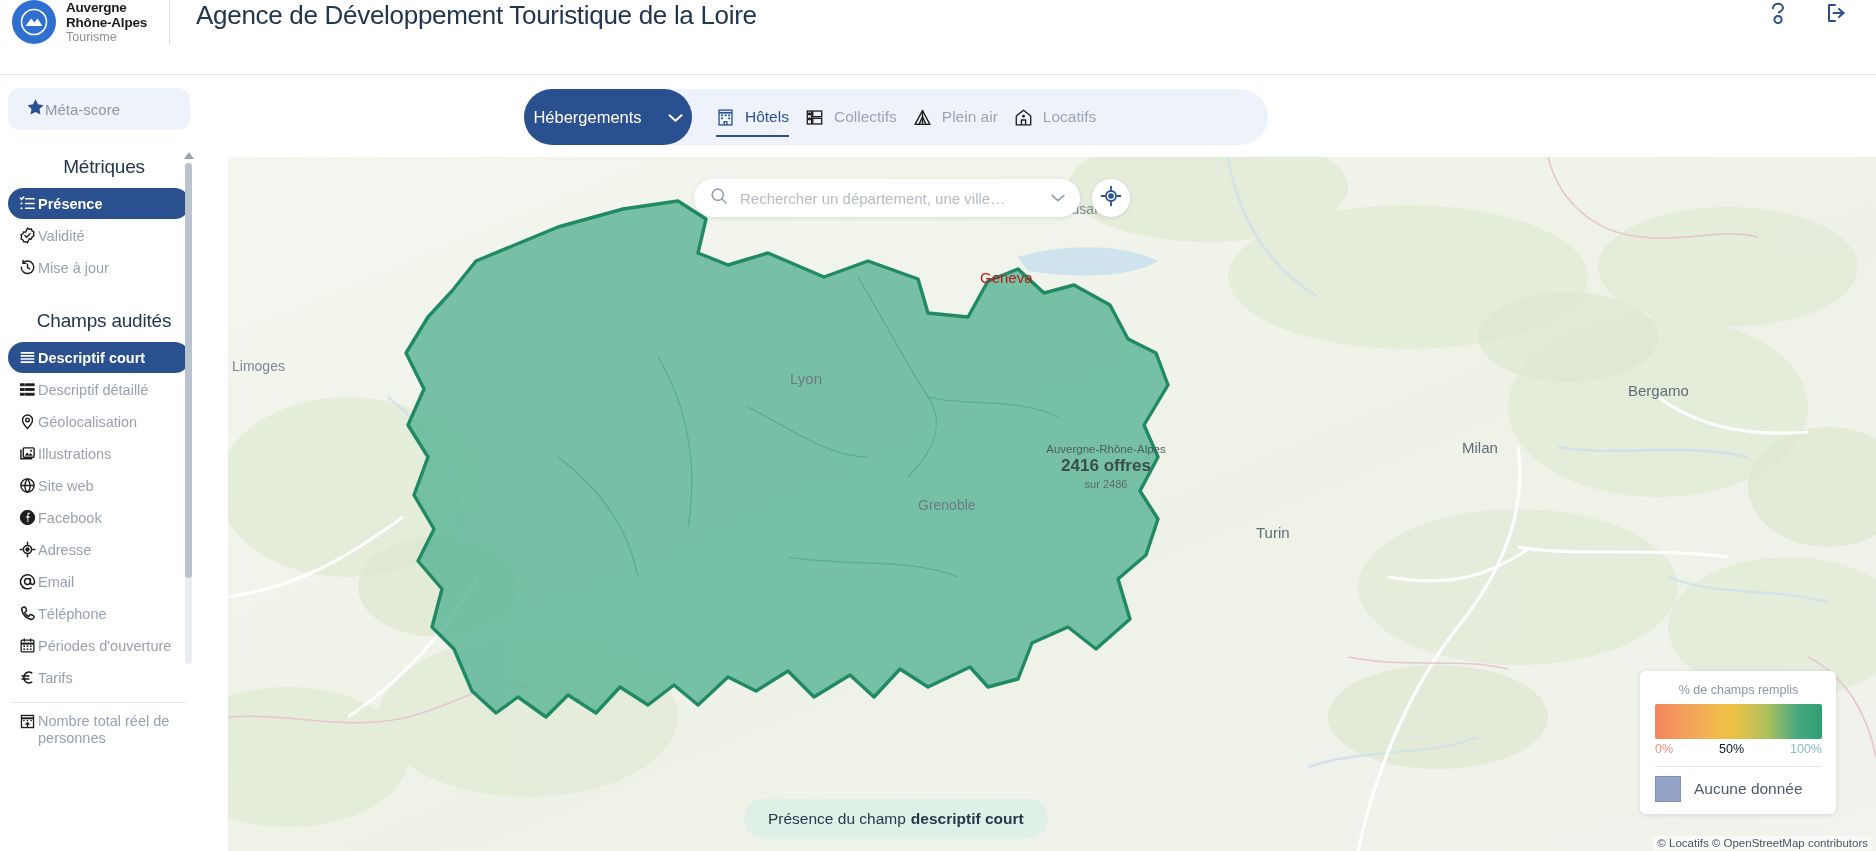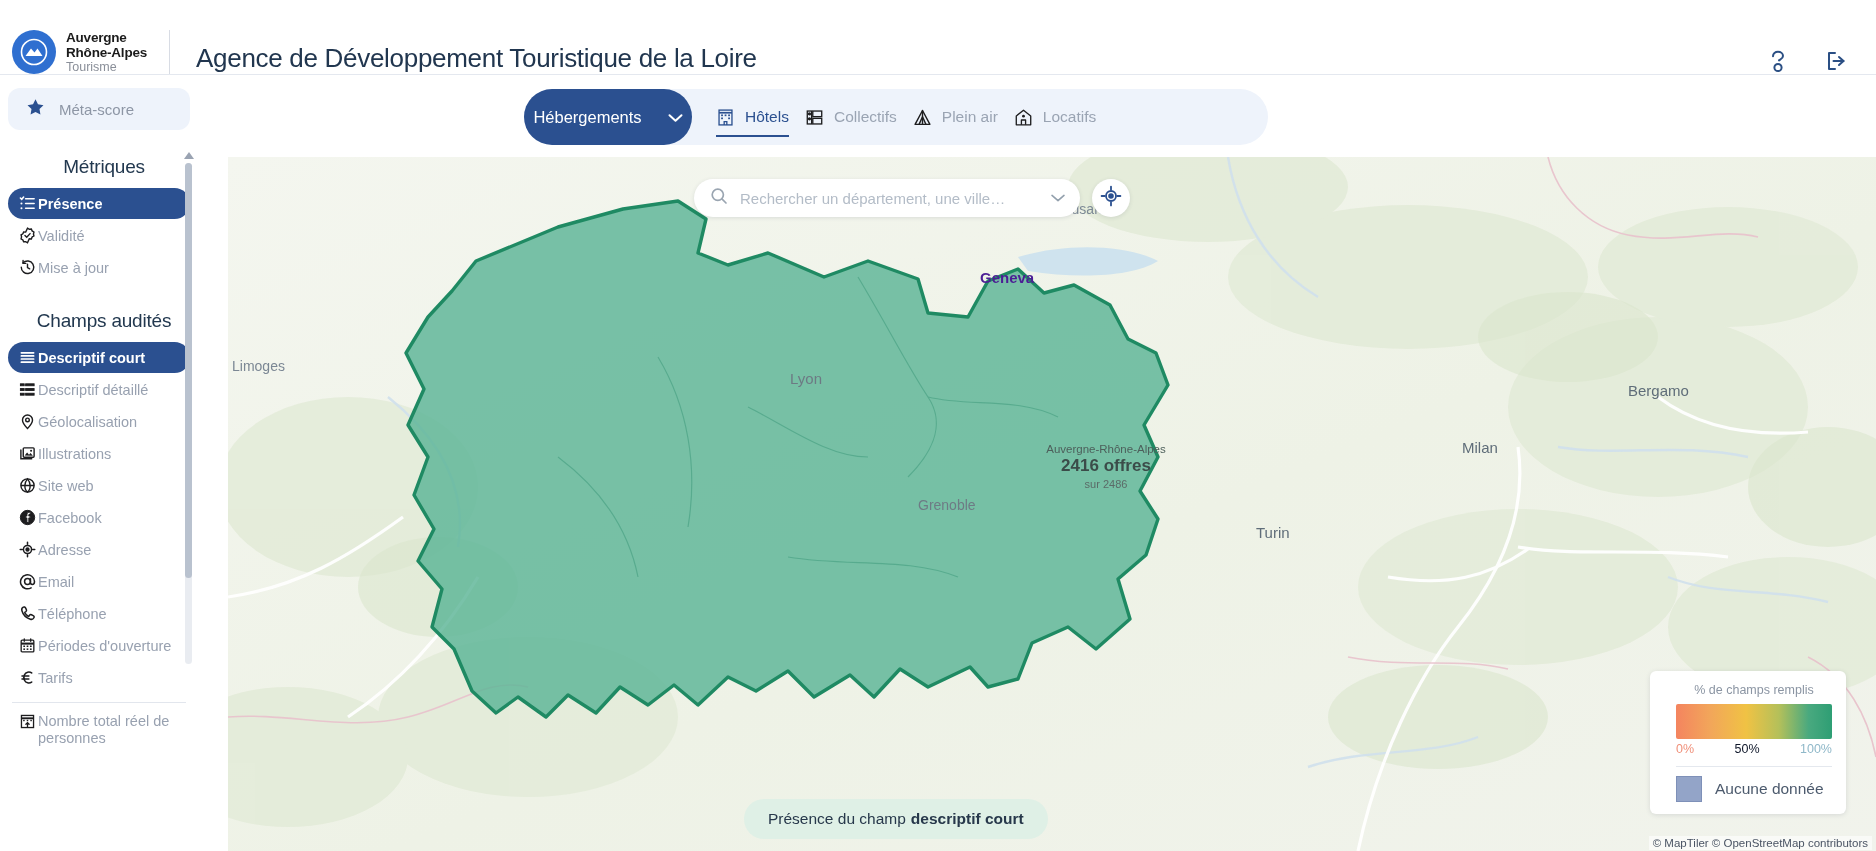--- a/index.html
+++ b/index.html
@@ -10,21 +10,21 @@
     background: #ffffff;
     color: #2c3e56;
   }
 
   
   .header {
     position: absolute; top: 0; left: 0;
     width: 1876px; height: 75px;
     background: #ffffff;
     border-bottom: 1px solid #e4e8ef;
-    display: flex; align-items: flex-end;
+    display: flex; align-items: flex-start;
     z-index: 40;
   }
   .brand { display: flex; align-items: center; padding-left: 12px; }
   .brand-logo {
     width: 44px; height: 44px; border-radius: 50%;
     background: #2f6fd0;
     display: flex; align-items: center; justify-content: center;
     flex: none;
   }
   .brand-text { margin-left: 10px; line-height: 1.12; }
@@ -48,21 +48,21 @@
   .sidebar {
     position: absolute; top: 75px; left: 0;
     width: 198px; height: 776px;
     background: #ffffff;
     overflow: hidden;
     border-right: 0;
   }
   .sb-inner { padding: 10px 0 0 0; width: 198px; }
   .metascore {
     margin: 3px 8px 0 8px; height: 42px; border-radius: 12px;
-    background: #eef3fb; display: flex; align-items: center; padding-left: 18px; gap: 14px;
+    background: #eef3fb; display: flex; align-items: center; padding-left: 18px; gap: 0;
     cursor: pointer;
   }
   .metascore .lbl { font-size: 15px; color: #8d96a5; }
   .sb-head {
     font-size: 19px; color: #22384f; font-weight: 400;
     padding: 26px 0 10px 10px; letter-spacing: -0.2px; text-align: center;
   }
   .sb-item {
     height: 31px; margin: 0 8px 1px 8px;
     display: flex; align-items: center; gap: 2px;
@@ -166,23 +166,23 @@
   .geo-btn {
     position: absolute; left: 864px; top: 22px;
     width: 38px; height: 38px; border-radius: 50%;
     background: #ffffff; box-shadow: 0 1px 4px rgba(40,50,70,.12);
     display: flex; align-items: center; justify-content: center;
     cursor: pointer; z-index: 12;
   }
 
   
   .legend {
-    position: absolute; right: 30px; bottom: 37px;
+    position: absolute; right: 40px; bottom: 37px;
     width: 196px; background: #ffffff; border-radius: 6px;
-    padding: 12px 14px 12px 26px;
+    padding: 12px 14px 12px 15px;
     box-shadow: 0 1px 5px rgba(40,50,70,.13);
     z-index: 12;
   }
   .legend-title { font-size: 12.5px; color: #8b95a3; text-align: center; margin-bottom: 7px; }
   .legend-bar {
     height: 35px; border-radius: 2px;
     background: linear-gradient(90deg,#f4845f 0%,#f2a65a 22%,#f0c244 45%,#b4c05a 66%,#49a97f 85%,#2e9e74 100%);
   }
   .legend-scale { display: flex; justify-content: space-between; margin-top: 3px; font-size: 12.5px; }
   .legend-scale .s0 { color: #f0907a; }
@@ -592,21 +592,21 @@
       <path d="M520 250 C560 270, 600 300, 640 300"></path>
       <path d="M430 200 C460 250, 470 310, 460 370"></path>
       <path d="M560 400 C620 410, 680 400, 730 420"></path>
       <path d="M330 300 C370 330, 400 370, 410 420"></path>
       <path d="M700 240 C740 250, 790 240, 830 260"></path>
     </g>
   </svg>
 
   <div class="city" style="left:4px;  top:201px; font-size:14px;">Limoges</div>
   <div class="city" style="left:562px; top:213px; font-size:15px; color:#6d7a84;">Lyon</div>
-  <div class="city" style="left:752px; top:112px; font-size:15px; color:#4c1d95;font-weight:bold;">Geneva</div>
+  <div class="city" style="left:752px; top:112px; font-size:15px; color:#b91c1c;">Geneva</div>
   <div class="city" style="left:828px; top:44px;  font-size:14px; color:#7d8a96;">Lausanne</div>
   <div class="city" style="left:690px; top:340px; font-size:14px; color:#6e7b85;">Grenoble</div>
   <div class="city" style="left:1000px;top:367px; font-size:15px; color:#5f6d79;margin-left:28px;">Turin</div>
   <div class="city" style="left:1234px;top:282px; font-size:15px; color:#5f6d79;">Milan</div>
   <div class="city" style="left:1400px;top:225px; font-size:15px; color:#5f6d79;">Bergamo</div>
 
   <div class="region-label">
     <div class="r1">Auvergne-Rhône-Alpes</div>
     <div class="r2">2416 offres</div>
     <div class="r3">sur 2486</div>
@@ -650,14 +650,14 @@
       <div class="legend-swatch"></div>
       <div class="lbl">Aucune donnée</div>
     </div>
   </div>
 
   <div class="map-pill">
     <span>Présence du champ</span>
     <b>descriptif court</b>
   </div>
 
-  <div class="attribution">© MapTiler © OpenStreetMap contributors</div>
+  <div class="attribution">© Locatifs © OpenStreetMap contributors</div>
 </div>
 
 </body></html>

